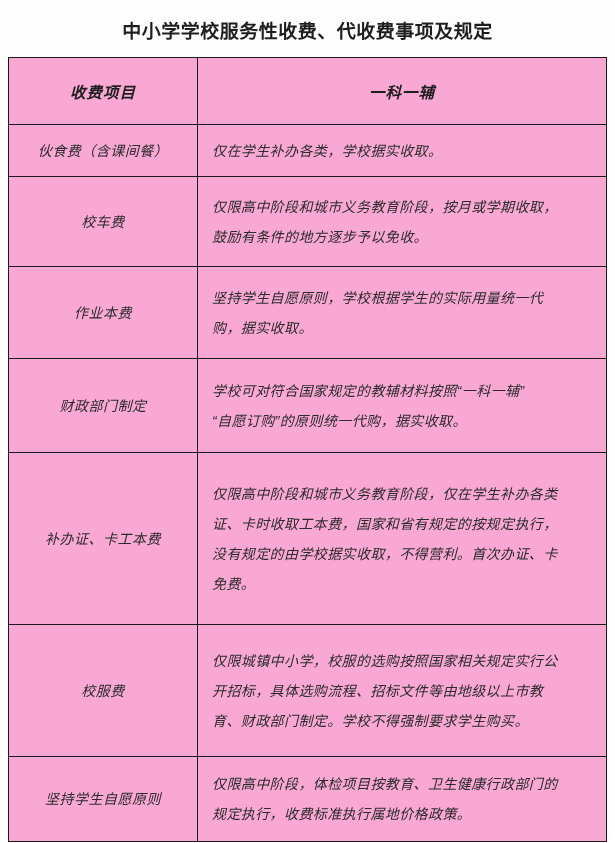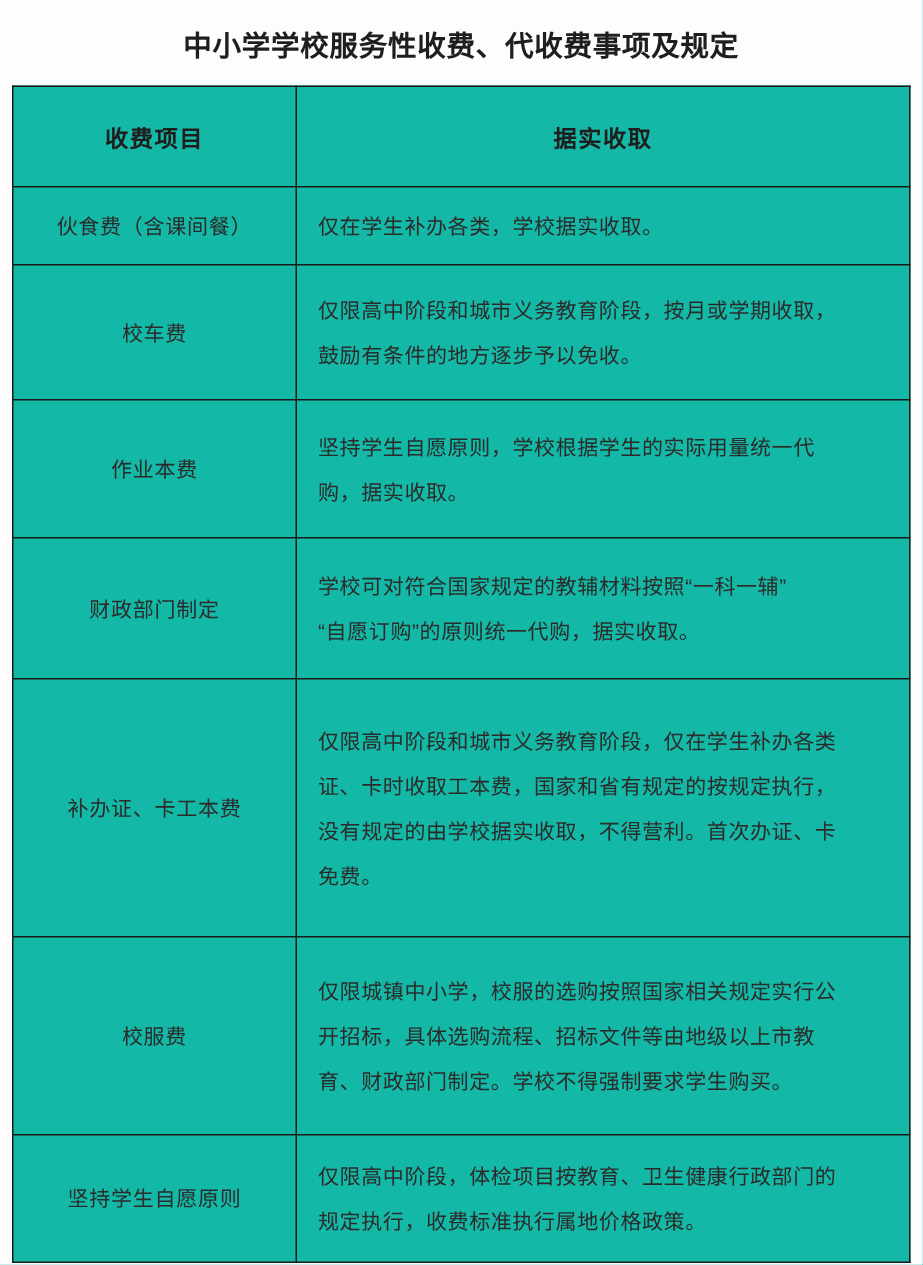--- a/index.html
+++ b/index.html
@@ -13,41 +13,43 @@
     font-family: "Liberation Sans", "DejaVu Sans", sans-serif;
     color: #2b2b2b;
     overflow: hidden;
   }
   .page {
     position: relative;
     width: 615px;
     height: 843px;
     background: #fdfdfd;
     box-sizing: border-box;
+    border-radius: 15px;
   }
   .doc-title {
     position: absolute;
     top: 18px;
     left: 0;
     width: 615px;
     text-align: center;
     font-size: 19px;
     font-weight: bold;
     letter-spacing: 0.5px;
     color: #1e1e1e;
     line-height: 28px;
   }
   .fee-table {
     position: absolute;
     top: 57px;
     left: 8px;
     width: 598px;
     border-collapse: collapse;
     table-layout: fixed;
-    background: #14b8a6;
+    background: #f9a8d4;
+    font-style: italic;
   }
   .fee-table col.c-item { width: 189px; }
   .fee-table col.c-rule { width: 409px; }
   .fee-table td {
     border: 1.6px solid #1a1a1a;
     vertical-align: middle;
     box-sizing: border-box;
   }
   .hdr-cell {
     text-align: center;
@@ -91,21 +93,21 @@
   <div class="doc-title">中小学学校服务性收费、代收费事项及规定</div>
 
   <table class="fee-table">
     <colgroup>
       <col class="c-item">
       <col class="c-rule">
     </colgroup>
     <tbody>
       <tr>
         <td class="hdr-cell">收费项目</td>
-        <td class="hdr-cell">据实收取</td>
+        <td class="hdr-cell">一科一辅</td>
       </tr>
 
       <tr class="r1">
         <td class="item-cell">伙食费（含课间餐）</td>
         <td class="rule-cell">
           <span class="line">仅在学生补办各类，学校据实收取。</span>
         </td>
       </tr>
 
       <tr class="r2">

